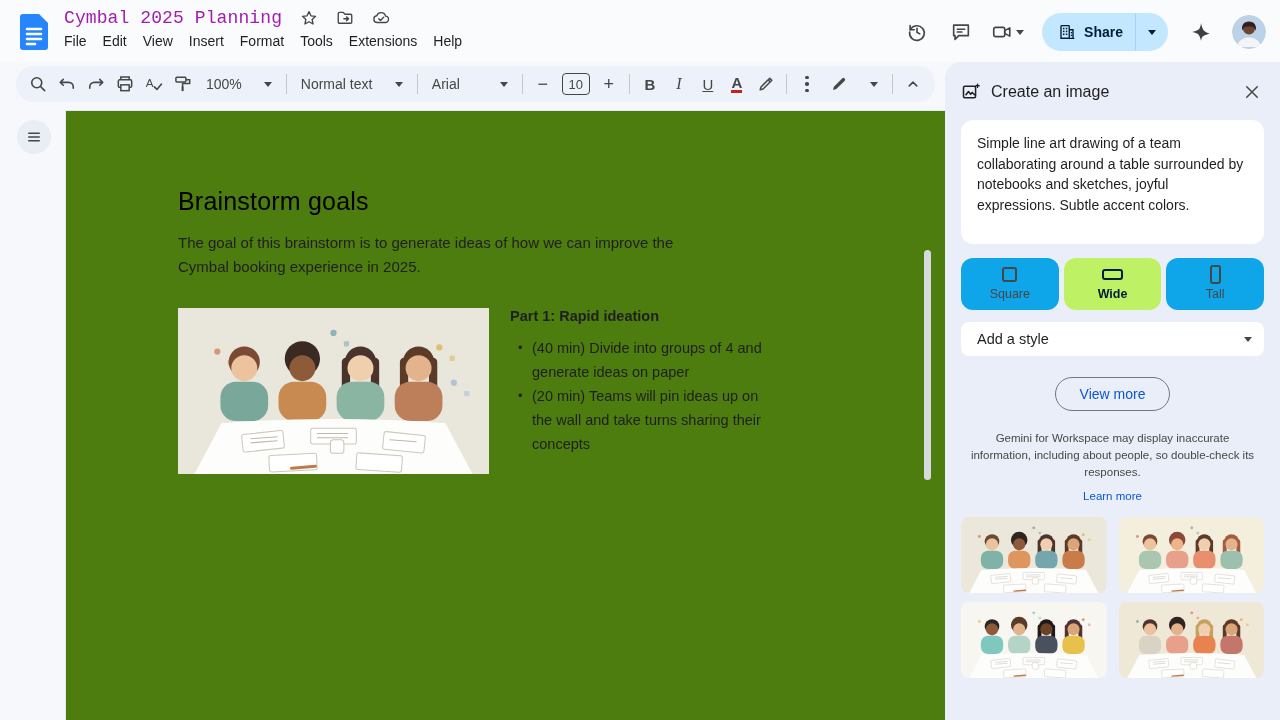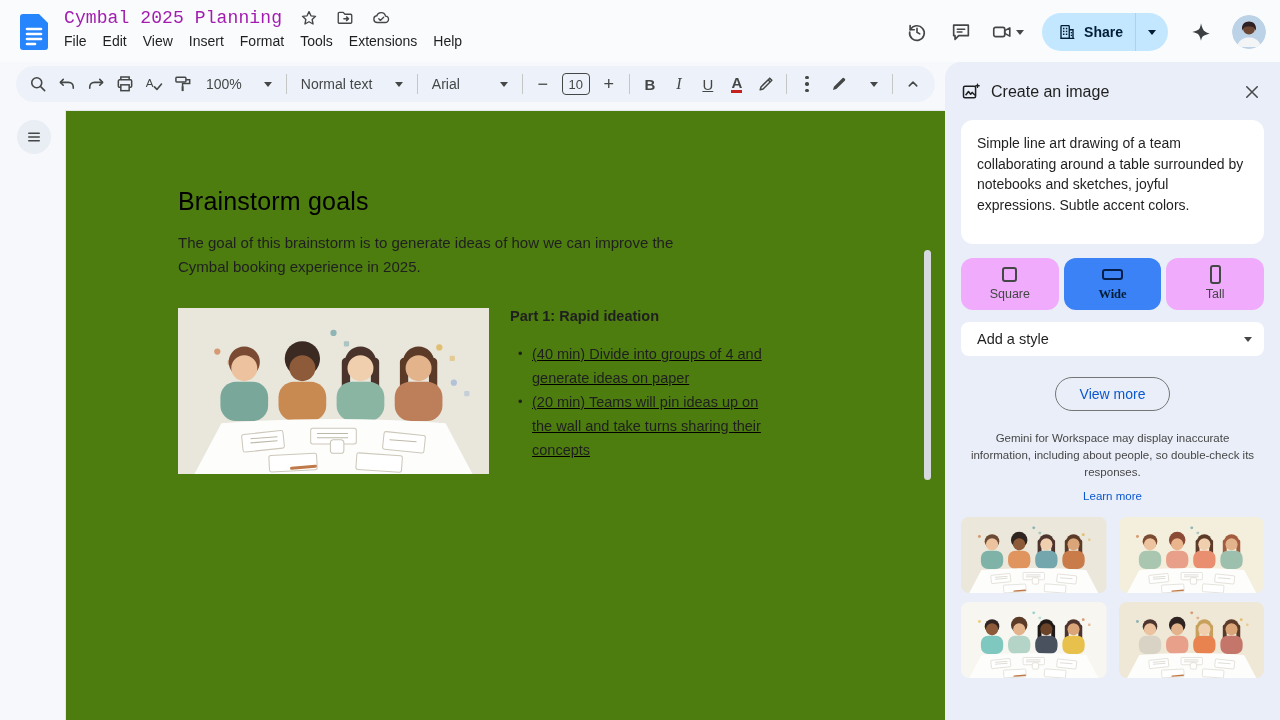--- a/index.html
+++ b/index.html
@@ -44,34 +44,34 @@
   .dots i { width:3.5px; height:3.5px; border-radius:50%; background:#444746; }
 
   
   .outline-btn { position:absolute; left:17px; top:120px; width:34px; height:34px; border-radius:50%; background:#e9edf4; display:flex; align-items:center; justify-content:center; color:#444746; }
   .page { position:absolute; left:65px; top:110px; width:892px; height:610px; background:#4d7c0f; border:1px solid #e4e7eb; border-bottom:none; }
   .doc-h1 { position:absolute; left:112px; top:76px; font-size:25px; color:#000; font-weight:400; letter-spacing:.2px; }
   .doc-p { position:absolute; left:112px; top:120px; width:535px; font-size:15px; line-height:24px; color:#1f1f1f; }
   .doc-img { position:absolute; left:112px; top:197px; width:311px; height:166px; overflow:hidden; }
   .doc-right { position:absolute; left:444px; top:194px; width:262px; }
   .part-title { font-size:14.5px; font-weight:bold; color:#1f1f1f; line-height:22px; }
-  .doc-bullets { margin-top:15px; list-style:none;text-decoration:underline; }
+  .doc-bullets { margin-top:9px; list-style:none; }
   .doc-bullets li { position:relative; padding-left:22px; font-size:14.5px; line-height:24px; color:#1f1f1f; }
   .doc-bullets li::before { content:"•"; position:absolute; left:8px; font-size:13px; color:#1f1f1f; }
   .vscroll { position:absolute; left:924px; top:250px; width:7px; height:230px; border-radius:4px; background:#d6d9de; }
 
   
   .sidebar { position:absolute; right:0; top:62px; width:335px; height:658px; background:#e9eef8; border-top-left-radius:16px; padding:16px 16px 0 16px; }
   .sb-header { display:flex; align-items:center; gap:10px; height:28px; }
   .sb-title { font-size:16px; color:#1f1f1f; flex:1; }
   .sb-close { width:24px; height:24px; display:flex; align-items:center; justify-content:center; color:#444746; }
   .prompt-card { margin-top:14px; background:#fff; border-radius:12px; height:124px; padding:13px 16px; font-size:14px; line-height:20.5px; color:#1f1f1f; }
   .aspect-row { margin-top:14px; display:flex; gap:5px; }
-  .aspect-card { flex:1; height:52px; background:#f0abfc; border-radius:12px; display:flex; flex-direction:column; align-items:center; justify-content:center; gap:5px; }
-  .aspect-card.selected { background:#3b82f6;font-family:Liberation Serif, serif; }
+  .aspect-card { flex:1; height:52px; background:#0ea5e9; border-radius:12px; display:flex; flex-direction:column; align-items:center; justify-content:center; gap:5px; }
+  .aspect-card.selected { background:#bef264; }
   .aspect-label { font-size:12.5px; color:#444746; }
   .aspect-card.selected .aspect-label { color:#001d35; font-weight:bold; }
   .ar-icon { border:2px solid #444746; border-radius:3px; }
   .aspect-card.selected .ar-icon { border-color:#041e49; }
   .ar-square { width:15px; height:15px; }
   .ar-wide { width:21px; height:11px; margin:2px 0; }
   .ar-tall { width:11px; height:19px; margin:-2px 0; }
   .style-select { margin-top:12px; height:34px; background:#fff; border-radius:8px; display:flex; align-items:center; padding:0 12px 0 16px; }
   .style-label { flex:1; font-size:14.5px; color:#1f1f1f; }
   .viewmore-btn { display:block; margin:21px auto 0; padding:8px 24px; border:1px solid #747775; border-radius:20px; background:transparent; color:#0b57d0; font-size:14px; font-family:inherit; }

